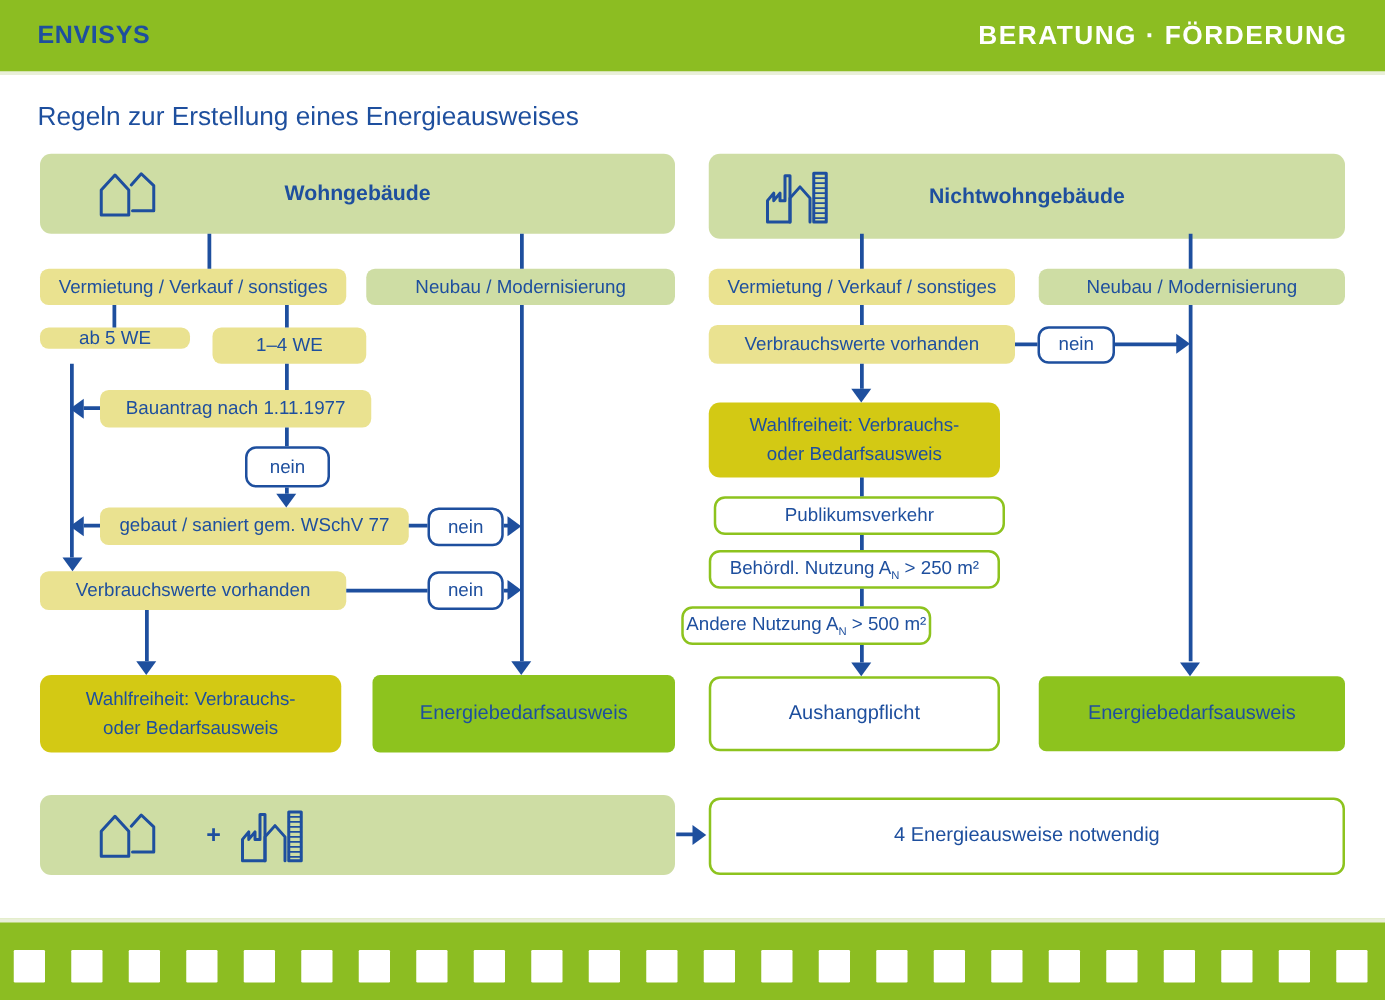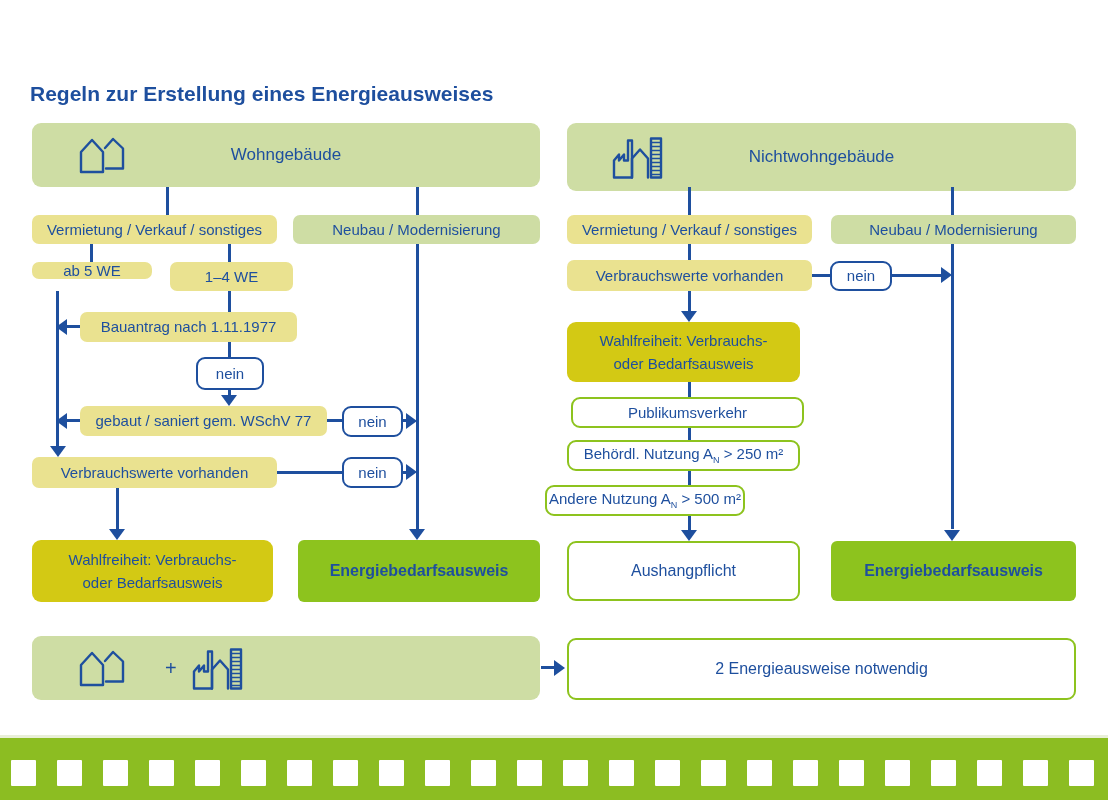--- a/index.html
+++ b/index.html
@@ -7,31 +7,31 @@
   body { font-family:"Liberation Sans", sans-serif; }
   .page { position:relative; width:1108px; height:800px; background:#fff; overflow:hidden; }
 
   
   .topbar { position:absolute; left:0; top:0; width:1108px; height:60px;
             background:var(--green-main); border-bottom:3px solid #e9efd8;
             display:flex; align-items:center; justify-content:space-between; }
   .brand { margin-left:30px; font-size:20px; font-weight:bold; color:var(--blue); letter-spacing:.5px; }
   .tagline { margin-right:30px; font-size:21px; font-weight:bold; color:#fff; letter-spacing:1.2px; }
 
-  .title { position:absolute; left:30px; top:82px; font-size:21px; font-weight:bold; color:var(--blue);text-align:right; }
+  .title { position:absolute; left:30px; top:82px; font-size:21px; font-weight:normal; color:var(--blue);text-align:right; }
 
   
   .box { position:absolute; display:flex; align-items:center; justify-content:center;
          text-align:center; color:var(--blue); font-size:15px; line-height:1.2; }
-  .b-head   { background:var(--green-light); border-radius:9px; font-size:17px; font-weight:normal; }
+  .b-head   { background:var(--green-light); border-radius:9px; font-size:17px; font-weight:bold; }
   .b-yellow { background:var(--yellow); border-radius:7px; }
   .b-lgreen { background:var(--green-light); border-radius:7px; }
   .b-nein   { background:#fff; border:2px solid var(--blue); border-radius:9px; }
   .b-olive  { background:var(--olive); border-radius:9px; line-height:23px; }
-  .b-green  { background:var(--green-bright); border-radius:6px; font-weight:bold; font-size:16px; }
+  .b-green  { background:var(--green-bright); border-radius:6px; font-weight:normal; font-size:16px; }
   .b-outline{ background:#fff; border:2px solid var(--green-bright); border-radius:9px; }
   .fs16 { font-size:16px; }
   sub { font-size:9px; }
 
   .icon { position:absolute; left:45px; top:50%; transform:translateY(-50%); color:var(--blue); display:flex; }
   .icon2 { left:160px; }
   .plus { position:absolute; left:133px; top:50%; transform:translateY(-50%); font-size:20px; color:var(--blue); }
   .misch-label { position:absolute; left:200px; width:260px; text-align:center; font-size:16px; }
 
   
@@ -47,20 +47,24 @@
   .strip { position:absolute; left:0; top:735px; width:1108px; height:65px;
            background:var(--green-main); border-top:3px solid #e9efd8; }
   .holes { position:absolute; left:11px; top:22px; display:flex; gap:21px; }
   .holes div { width:25px; height:26px; background:#fff; border-radius:1px; }
 </style>
 </head>
 <body>
 
 <div class="page">
 
+  <header class="topbar">
+    <span class="brand">ENVISYS</span>
+    <span class="tagline">BERATUNG · FÖRDERUNG</span>
+  </header>
 
   <h1 class="title">Regeln zur Erstellung eines Energieausweises</h1>
 
   <div>
 
     <div class="box b-head" style="left:32px;top:123px;width:508px;height:64px">
       <span class="icon">
         <svg width="50" height="40" viewBox="0 0 48 40" fill="none" stroke="currentColor" stroke-width="2.4" stroke-linejoin="round" stroke-linecap="round">
           <path d="M27 13 L35 4 L45 13.5 V33.5 H28"></path>
           <path d="M3 17 L14 5 L25 17 V37 H3 Z"></path>
@@ -216,21 +220,21 @@
           <path d="M39 43 V4 H49 V43 Z"></path>
           <path d="M39 8 H49 M39 12 H49 M39 16 H49 M39 20 H49 M39 24 H49 M39 28 H49 M39 32 H49 M39 36 H49 M39 40 H49" stroke-width="1.5"></path>
         </svg>
       </span>
     </div>
 
     <div class="hline" style="left:541px;top:666px;width:14px"></div>
     <div class="arr-r" style="left:554px;top:660px"></div>
 
     <div class="box b-outline fs16" style="left:567px;top:638px;width:509px;height:62px">
-        <span>2 Energieausweise notwendig</span>
+        <span>4 Energieausweise notwendig</span>
       </div>
 
   </div>
 
   <footer class="strip">
     <div class="holes">
         <div></div>
         <div></div>
         <div></div>
         <div></div>

